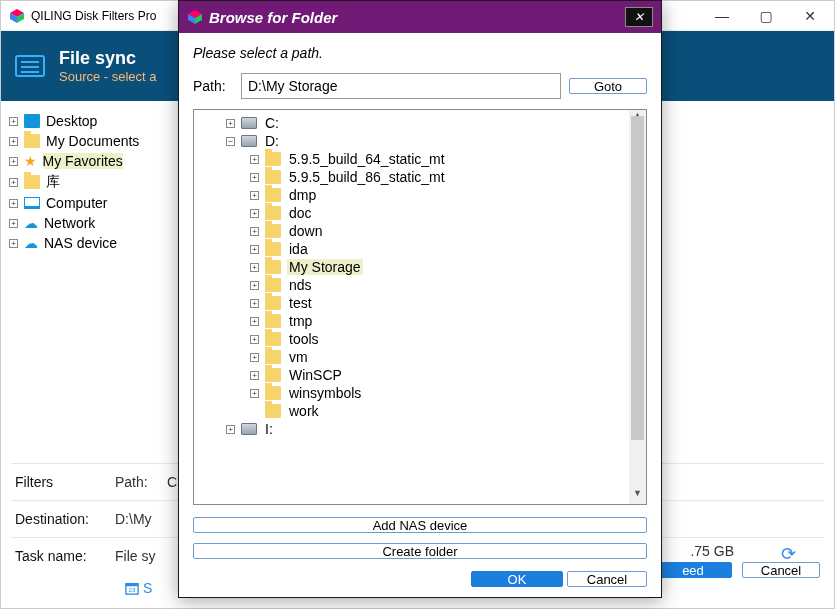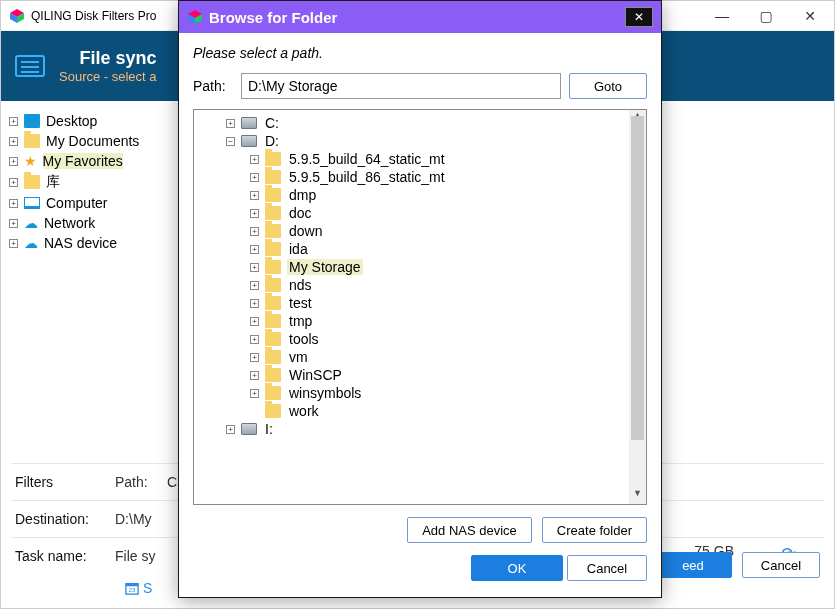--- a/index.html
+++ b/index.html
@@ -9,21 +9,21 @@
   .main-window { position: absolute; inset: 0; border: 1px solid #ccc; }
   .main-titlebar { height: 30px; display: flex; align-items: center; padding: 0 8px; background: #fff; border-bottom: 1px solid #eee; }
   .main-titlebar .logo { width: 16px; height: 16px; margin-right: 6px; }
   .main-titlebar .title { font-size: 12px; }
   .main-winctrls { margin-left: auto; display: flex; gap: 24px; font-size: 14px; color: #333; padding-right: 6px; }
   .main-winctrls span { width: 20px; text-align: center; cursor: default; }
 
   .blue-band { background: #0a4f7a; height: 70px; color: #fff; display: flex; align-items: center; padding: 0 14px; }
   .band-icon { width: 30px; height: 22px; border: 2px solid #33b1ff; border-radius: 3px; margin-right: 14px; position: relative; }
   .band-icon:before { content: ""; position: absolute; left: 4px; top: 4px; right: 4px; height: 2px; background: #33b1ff; box-shadow: 0 5px 0 #33b1ff, 0 10px 0 #33b1ff; }
-  .band-txt .title { font-size: 18px; font-weight: 600; text-align: right; }
+  .band-txt .title { font-size: 18px; font-weight: 600; }
   .band-txt .sub { color: #fdba74; font-size: 13px; }
 
   .side-tree { padding: 10px 8px; font-size: 14px; }
   .side-item { display: flex; align-items: center; gap: 6px; padding: 2px 0; cursor: default; }
   .side-item .exp { width: 9px; height: 9px; border: 1px solid #888; font-size: 8px; line-height: 7px; text-align: center; color: #333; }
   .side-item.selected span.lbl { background: #eef0c9; }
   .ic { width: 16px; height: 14px; display: inline-block; }
   .ic-desktop { background: #1296db; border-radius: 1px; }
   .ic-folder { background: #f6d36b; border-radius: 1px; position: relative; }
   .ic-folder:before { content: ""; position: absolute; top: -3px; left: 0; width: 7px; height: 3px; background: #f6d36b; }
@@ -35,26 +35,26 @@
   .lower-rows { position: absolute; left: 10px; right: 10px; bottom: 12px; }
   .row { display: flex; align-items: center; padding: 10px 4px; border-top: 1px solid #e6e6e6; font-size: 14px; color: #333; }
   .row .k { width: 100px; color: #111; }
   .row .v1 { width: 52px; }
   .size-txt { position: absolute; right: 90px; top: 42px; color: #333; }
   .right-icon { position: absolute; right: 28px; top: 42px; color: #2e8be6; font-size: 18px; }
   .sched { color: #2e8be6; display: flex; align-items: center; gap: 4px; margin-left: 114px; margin-top: 6px; }
   .sched svg { width: 14px; height: 14px; }
 
   .main-btnbar { position: absolute; right: 14px; bottom: 30px; display: flex; gap: 10px; }
-  .btn { min-width: 78px; height: 26px; border: 1px solid #6f9bd2; background: #fff; color: #000; font-size: 13px; border-radius: 2px; cursor: default; display: flex; align-items: center; justify-content: center; padding: 0 14px; }
+  .btn { min-width: 78px; height: 16px; border: 1px solid #6f9bd2; background: #fff; color: #000; font-size: 13px; border-radius: 2px; cursor: default; display: flex; align-items: center; justify-content: center; padding: 0 6px; }
   .btn.primary { background: #1c7fe0; color: #fff; border-color: #1c7fe0; }
 
   
   .modal { position: absolute; left: 178px; top: 0; width: 484px; height: 598px; background: #fff; border: 1px solid #1a1a1a; box-shadow: 0 3px 18px rgba(0,0,0,.35); }
-  .modal-titlebar { height: 32px; background: #8b5cf6; color: #fff; display: flex; align-items: center; padding: 0 8px; }
+  .modal-titlebar { height: 32px; background: #701a75; color: #fff; display: flex; align-items: center; padding: 0 8px; font-style: italic; }
   .modal-titlebar .cube { width: 16px; height: 16px; margin-right: 6px; }
   .modal-titlebar .mtitle { font-size: 15px; font-weight: 600; }
   .modal-titlebar .close { margin-left: auto; width: 28px; height: 20px; border: 1px solid #8a8a8a; background: #111; color: #fff; font-size: 12px; line-height: 18px; text-align: center; }
 
   .modal-body { padding: 12px 14px 10px; }
   .label { font-size: 14px; margin-bottom: 12px; font-style: italic; }
   .path-row { display: flex; align-items: center; gap: 8px; margin-bottom: 10px; }
   .path-row .plabel { width: 40px; }
   .path-input { flex: 1; height: 26px; border: 1px solid #999; padding: 0 6px; font-size: 14px; }
   .goto { width: 74px; }
@@ -69,21 +69,21 @@
   .tree { font-size: 14px; }
   .tree-row { display: flex; align-items: center; gap: 6px; padding: 1px 0; }
   .indent1 { padding-left: 24px; }
   .indent2 { padding-left: 48px; }
   .expander { width: 9px; height: 9px; border: 1px solid #888; font-size: 8px; line-height: 7px; text-align: center; color: #333; }
   .dotted-spacer { width: 9px; height: 9px; }
   .drive { width: 16px; height: 12px; background: linear-gradient(#cfd6de,#9aa4ad); border: 1px solid #6c7680; border-radius: 1px; }
   .sel-row span.nm { background: #eef0c9; }
   .nm { padding: 0 2px; }
 
-  .modal-btnrow { display: flex; gap: 10px; justify-content: flex-end; margin-top: 12px; }
+  .modal-btnrow { display: flex; gap: 10px; justify-content: flex-end; margin-top: 12px; flex-direction: column; }
   .modal-btnrow2 { display: flex; gap: 4px; justify-content: flex-end; margin-top: 12px; }
 
   
   .cube-svg { width: 16px; height: 16px; }
 </style>
 </head>
 <body>
 
 <div class="main-window">
   <div class="main-titlebar">

